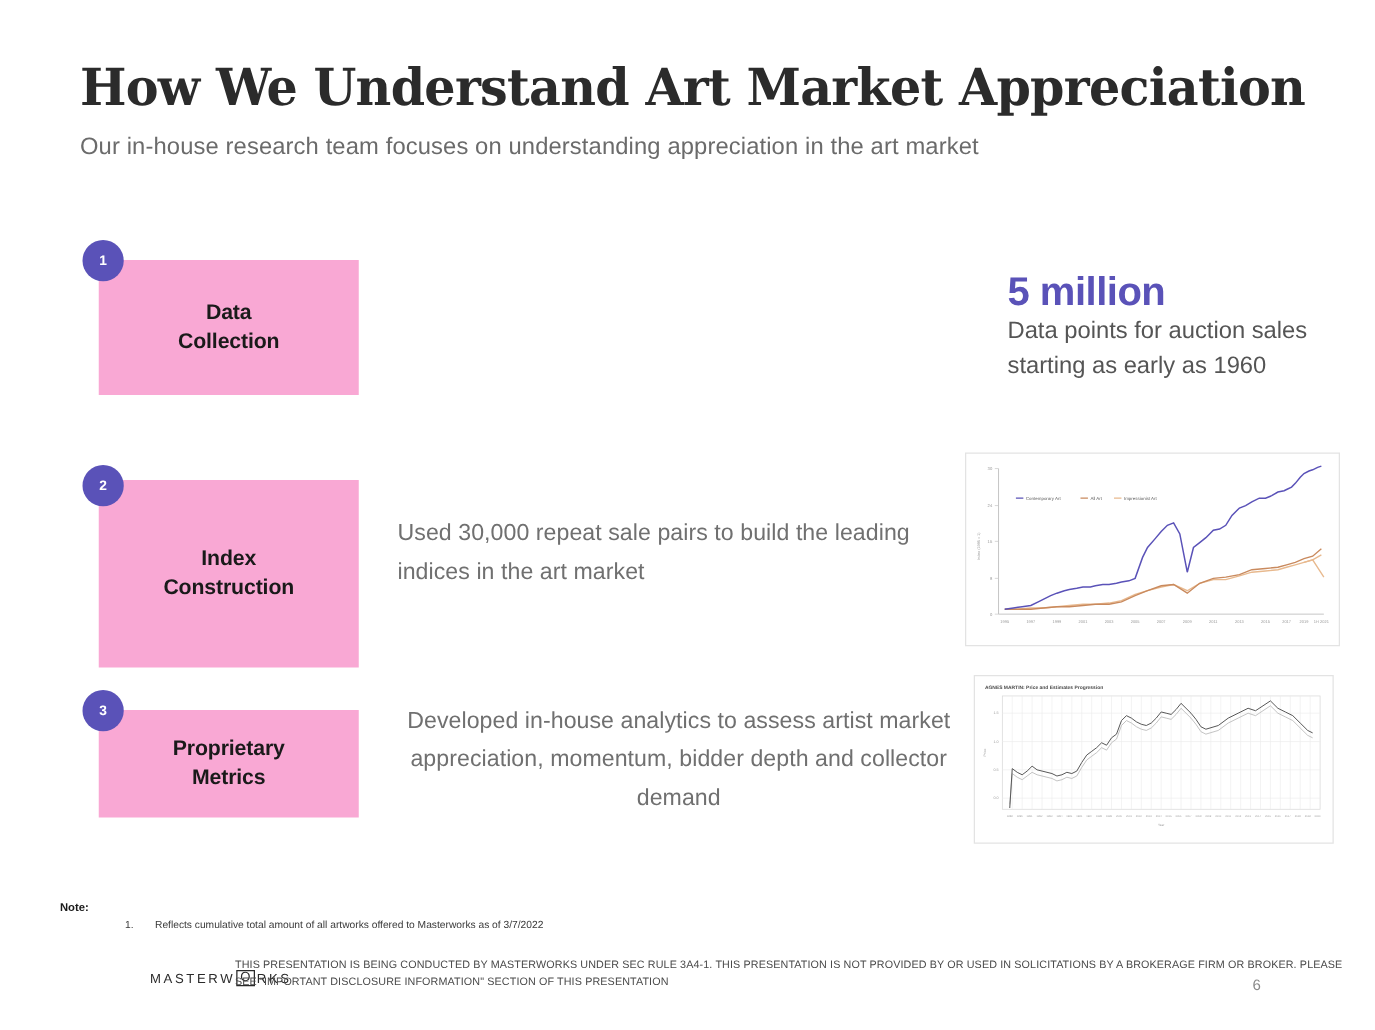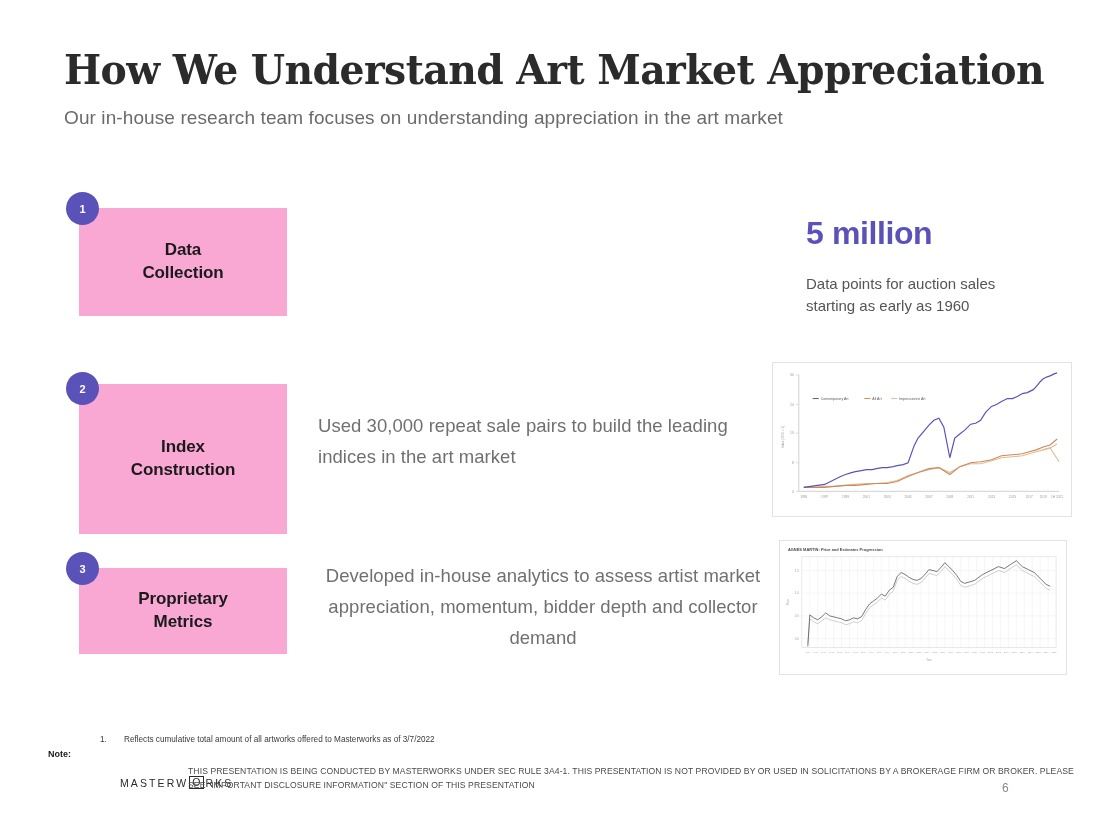--- a/index.html
+++ b/index.html
@@ -111,22 +111,22 @@
     text-align: left;
   }
   .stat-value {
     font-size: 32px;
     font-weight: 700;
     color: #5a52b8;
     letter-spacing: -0.4px;
     line-height: 1.1;
   }
   .stat-caption {
-    margin-top: 22px;
-    font-size: 15px;
+    margin-top: 0;
+    font-size: 19px;
     line-height: 1.45;
     color: #555555;
   }
 
   
   .chart-frame {
     position: absolute;
     background: #ffffff;
     border: 1px solid #e3e3e3;
   }
@@ -140,21 +140,20 @@
   }
   .chart-svg { display: block; width: 100%; height: 100%; }
 
   
   .note-label {
     position: absolute;
     left: 48px; top: 721px;
     font-size: 9px;
     font-weight: 700;
     color: #1a1a1a;
-    margin-top: 28px;
   }
   .note-num {
     position: absolute;
     left: 100px; top: 735px;
     font-size: 8.2px;
     color: #3a3a3a;
   }
   .note-text {
     position: absolute;
     left: 124px; top: 735px;

